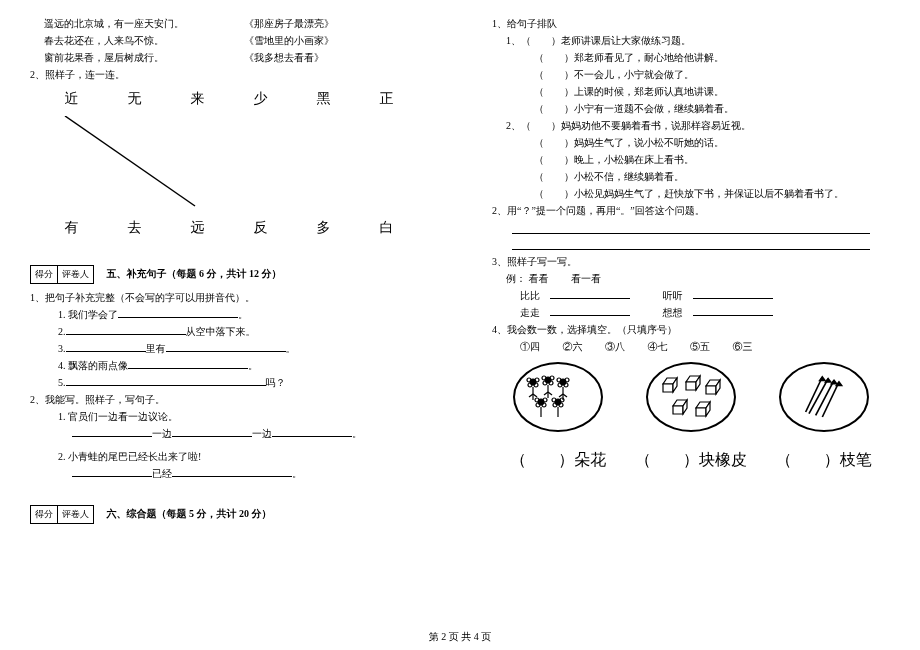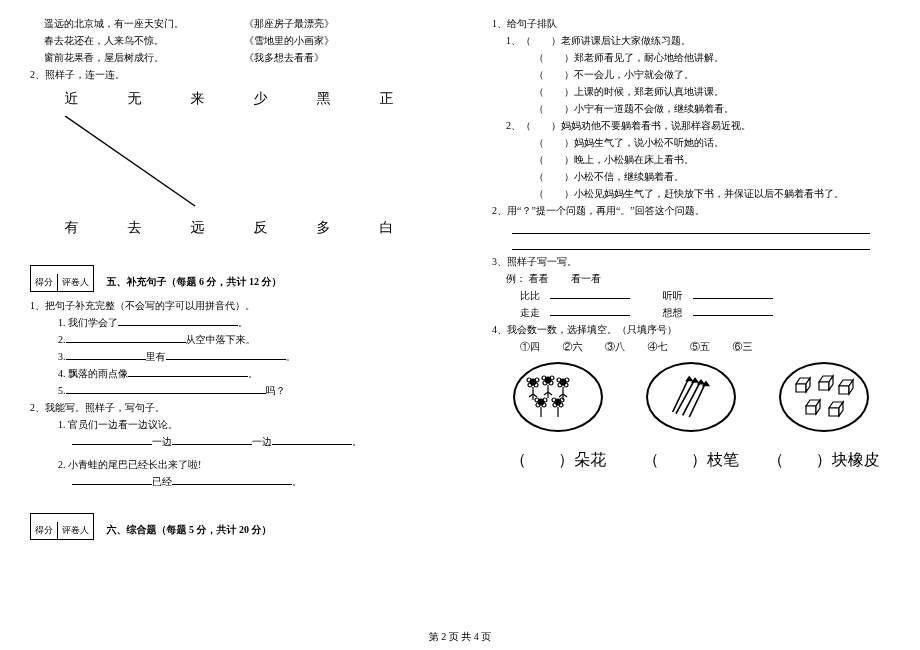--- a/index.html
+++ b/index.html
@@ -44,21 +44,20 @@
     display: inline-flex;
     border: 1px solid #000;
     font-size: 9px;
     margin: 10px 0 4px 0;
   }
   .score-box div {
     border-right: 1px solid #000;
     padding: 2px 4px;
     min-width: 26px;
     text-align: right;
-    margin-top: 8px;
   }
   .score-box div:last-child { border-right: 0; }
   .section-title { font-size: 10px; font-weight: bold; display: inline-block; margin-left: 10px; }
   .blank {
     display: inline-block;
     border-bottom: 1px solid #000;
     min-width: 60px;
     height: 11px;
     vertical-align: baseline;
   }
@@ -278,69 +277,69 @@
                   <circle cx="-4" cy="-2" r="2"></circle>
                   <circle cx="4" cy="-2" r="2"></circle>
                   <circle cx="-3" cy="3" r="2"></circle>
                   <circle cx="3" cy="3" r="2"></circle>
                   <line x1="0" y1="5" x2="0" y2="15"></line>
                 </g>
             </g>
           </svg>
         </div>
         <div class="caption">（　　）<span>朵花</span></div>
+      </div>
+      <div class="img-cell">
+        <div class="oval">
+          <svg width="80" height="55" viewBox="0 0 80 55">
+            <g stroke="#000" stroke-width="1.2" fill="#fff">
+              <g transform="translate(12,8)">
+                  <path d="M0 6 L10 6 L14 0 L4 0 Z"></path>
+                  <path d="M0 6 L10 6 L10 14 L0 14 Z"></path>
+                  <path d="M10 6 L14 0 L14 8 L10 14 Z"></path>
+                </g>
+              <g transform="translate(35,6)">
+                  <path d="M0 6 L10 6 L14 0 L4 0 Z"></path>
+                  <path d="M0 6 L10 6 L10 14 L0 14 Z"></path>
+                  <path d="M10 6 L14 0 L14 8 L10 14 Z"></path>
+                </g>
+              <g transform="translate(55,10)">
+                  <path d="M0 6 L10 6 L14 0 L4 0 Z"></path>
+                  <path d="M0 6 L10 6 L10 14 L0 14 Z"></path>
+                  <path d="M10 6 L14 0 L14 8 L10 14 Z"></path>
+                </g>
+              <g transform="translate(22,30)">
+                  <path d="M0 6 L10 6 L14 0 L4 0 Z"></path>
+                  <path d="M0 6 L10 6 L10 14 L0 14 Z"></path>
+                  <path d="M10 6 L14 0 L14 8 L10 14 Z"></path>
+                </g>
+              <g transform="translate(45,32)">
+                  <path d="M0 6 L10 6 L14 0 L4 0 Z"></path>
+                  <path d="M0 6 L10 6 L10 14 L0 14 Z"></path>
+                  <path d="M10 6 L14 0 L14 8 L10 14 Z"></path>
+                </g>
+            </g>
+          </svg>
+        </div>
+        <div class="caption">（　　）<span>块橡皮</span></div>
       </div>
       <div class="img-cell">
         <div class="oval">
           <svg class="pencil-svg" viewBox="0 0 60 60">
             <g stroke="#000" stroke-width="2" fill="none">
               <line x1="12" y1="50" x2="35" y2="8"></line>
                 <polygon points="35,8 38,12 32,12" fill="#000"></polygon>
               <line x1="20" y1="52" x2="42" y2="10"></line>
                 <polygon points="42,10 45,14 39,14" fill="#000"></polygon>
               <line x1="28" y1="54" x2="48" y2="12"></line>
                 <polygon points="48,12 51,16 45,16" fill="#000"></polygon>
               <line x1="8" y1="48" x2="28" y2="6"></line>
                 <polygon points="28,6 31,10 25,10" fill="#000"></polygon>
             </g>
           </svg>
         </div>
         <div class="caption">（　　）<span>枝笔</span></div>
       </div>
-      <div class="img-cell">
-        <div class="oval">
-          <svg width="80" height="55" viewBox="0 0 80 55">
-            <g stroke="#000" stroke-width="1.2" fill="#fff">
-              <g transform="translate(12,8)">
-                  <path d="M0 6 L10 6 L14 0 L4 0 Z"></path>
-                  <path d="M0 6 L10 6 L10 14 L0 14 Z"></path>
-                  <path d="M10 6 L14 0 L14 8 L10 14 Z"></path>
-                </g>
-              <g transform="translate(35,6)">
-                  <path d="M0 6 L10 6 L14 0 L4 0 Z"></path>
-                  <path d="M0 6 L10 6 L10 14 L0 14 Z"></path>
-                  <path d="M10 6 L14 0 L14 8 L10 14 Z"></path>
-                </g>
-              <g transform="translate(55,10)">
-                  <path d="M0 6 L10 6 L14 0 L4 0 Z"></path>
-                  <path d="M0 6 L10 6 L10 14 L0 14 Z"></path>
-                  <path d="M10 6 L14 0 L14 8 L10 14 Z"></path>
-                </g>
-              <g transform="translate(22,30)">
-                  <path d="M0 6 L10 6 L14 0 L4 0 Z"></path>
-                  <path d="M0 6 L10 6 L10 14 L0 14 Z"></path>
-                  <path d="M10 6 L14 0 L14 8 L10 14 Z"></path>
-                </g>
-              <g transform="translate(45,32)">
-                  <path d="M0 6 L10 6 L14 0 L4 0 Z"></path>
-                  <path d="M0 6 L10 6 L10 14 L0 14 Z"></path>
-                  <path d="M10 6 L14 0 L14 8 L10 14 Z"></path>
-                </g>
-            </g>
-          </svg>
-        </div>
-        <div class="caption">（　　）<span>块橡皮</span></div>
-      </div>
     </div>
   </div>
 </div>
 
 <div class="footer">第 2 页 共 4 页</div>
 
 </body></html>

